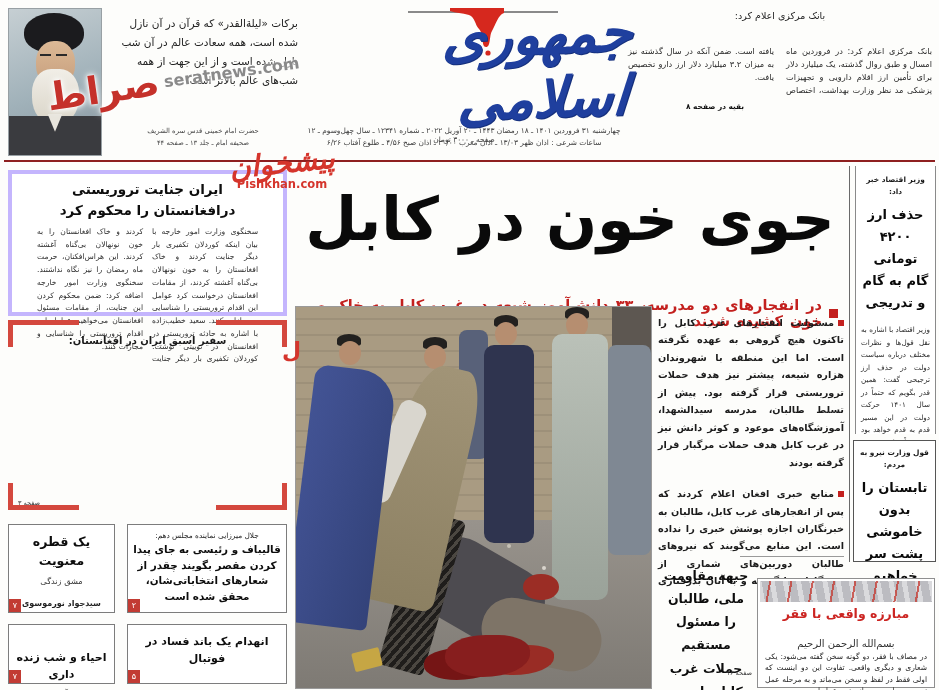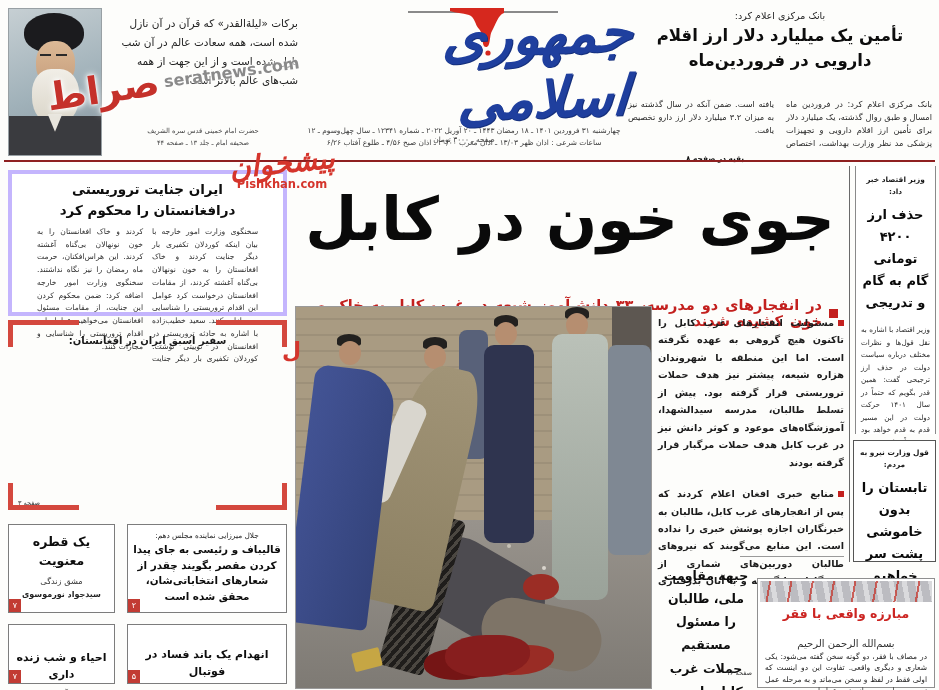--- a/index.html
+++ b/index.html
@@ -51,25 +51,25 @@
   .c-tl{top:0;left:0;border-top-width:5px;border-left-width:5px;}
   .c-br{bottom:0;right:0;border-bottom-width:5px;border-right-width:5px;}
   .c-bl{bottom:0;left:0;border-bottom-width:5px;border-left-width:5px;}
   .amb-kicker{position:absolute;top:15px;left:0;width:100%;text-align:center;font-size:10px;font-weight:bold;color:#1a1a1a;}
   .amb-headline{position:absolute;top:32px;left:6px;width:267px;text-align:center;font-size:22.5px;font-weight:bold;line-height:1.6;color:#0a0a0a;}
   .amb-page{position:absolute;bottom:3px;left:10px;font-size:6.5px;color:#333;}
   .gbox{border:1px solid #7c7c7c;box-sizing:border-box;background:#fff;}
   .g1{left:8px;top:524px;width:107px;height:89px;padding-top:8px;}
   .g2{left:127px;top:524px;width:160px;height:89px;padding-top:6px;}
   .g3{left:8px;top:624px;width:107px;height:60px;padding-top:24px;}
-  .g4{left:127px;top:624px;width:160px;height:60px;padding-top:21px;}
+  .g4{left:127px;top:624px;width:160px;height:60px;padding-top:8px;}
   .g-title{font-size:12.5px;font-weight:bold;text-align:center;line-height:1.5;color:#0d0d0d;}
   .g-title-sm{font-size:11px;font-weight:bold;text-align:center;line-height:1.55;color:#0d0d0d;}
   .g-sub{margin-top:5px;font-size:8.2px;text-align:center;color:#333;}
-  .g-author{margin-top:4px;font-size:8px;font-weight:bold;text-align:center;color:#222;}
+  .g-author{margin-top:13px;font-size:8px;font-weight:bold;text-align:center;color:#222;}
   .g-kicker{font-size:7.4px;text-align:center;color:#222;}
   .g-body{margin-top:2px;font-size:10.4px;font-weight:bold;text-align:center;line-height:1.5;color:#0d0d0d;padding:0 4px;}
   .g-num{position:absolute;left:0;bottom:0;width:12px;height:13px;background:#c23b33;color:#fff;
          font-size:8px;display:flex;align-items:center;justify-content:center;}
   
   .main-headline{left:300px;top:170px;width:540px;height:98px;display:flex;align-items:center;justify-content:center;
                  font-size:60px;font-weight:bold;color:#0a0a0a;letter-spacing:-1px;}
   .main-subhead{left:300px;top:274px;width:538px;height:22px;display:flex;align-items:center;gap:7px;
                 color:#c3201e;font-size:14.5px;font-weight:bold;word-spacing:2px;margin-top:28px;}
   .sq{display:inline-block;width:9px;height:9px;background:#c3201e;flex:0 0 auto;}
@@ -158,21 +158,20 @@
       <path fill="#d6281e" d="M2,0 H56 V5 C50,7 48,16 44,23 C41,28 43,39 38,39 C33,39 36,26 31,21 C27,17 27,9 21,7 C14,5 8,5 2,3 Z"></path>
       <circle fill="#d6281e" cx="40" cy="45" r="2.6"></circle>
     </svg>
     <div class="logo">جمهوری اسلامی</div>
     <div class="dateline dl1">چهارشنبه ۳۱ فروردین ۱۴۰۱ ـ ۱۸ رمضان ۱۴۴۳ ـ ۲۰ آوریل ۲۰۲۲ ـ شماره ۱۲۳۴۱ ـ سال چهل‌وسوم ـ ۱۲ صفحه ـ ۳۰۰۰ تومان</div>
     <div class="dateline dl2">ساعات شرعی : اذان ظهر ۱۳/۰۳ ـ اذان مغرب ۲۰/۰۰ ـ اذان صبح ۴/۵۶ ـ طلوع آفتاب ۶/۲۶</div>
   </div>
 
   <div class="abs top-article">
     <div class="ta-kicker">بانک مرکزی اعلام کرد:</div>
-    <div class="ta-headline">تأمین یک میلیارد دلار ارز اقلام دارویی در فروردین‌ماه</div>
     <div class="ta-body">بانک مرکزی اعلام کرد: در فروردین ماه امسال و طبق روال گذشته، یک میلیارد دلار برای تأمین ارز اقلام دارویی و تجهیزات پزشکی مد نظر وزارت بهداشت، اختصاص یافته است. ضمن آنکه در سال گذشته نیز به میزان ۳.۲ میلیارد دلار ارز دارو تخصیص یافت.</div>
     <div class="ta-more">بقیه در صفحه ۸</div>
   </div>
 
   <div class="abs header-rule"></div>
 
   <div class="abs wm-serat">
     <span class="wm-serat-fa">صراط</span>
     <span class="wm-serat-url">seratnews.com</span>
   </div>

